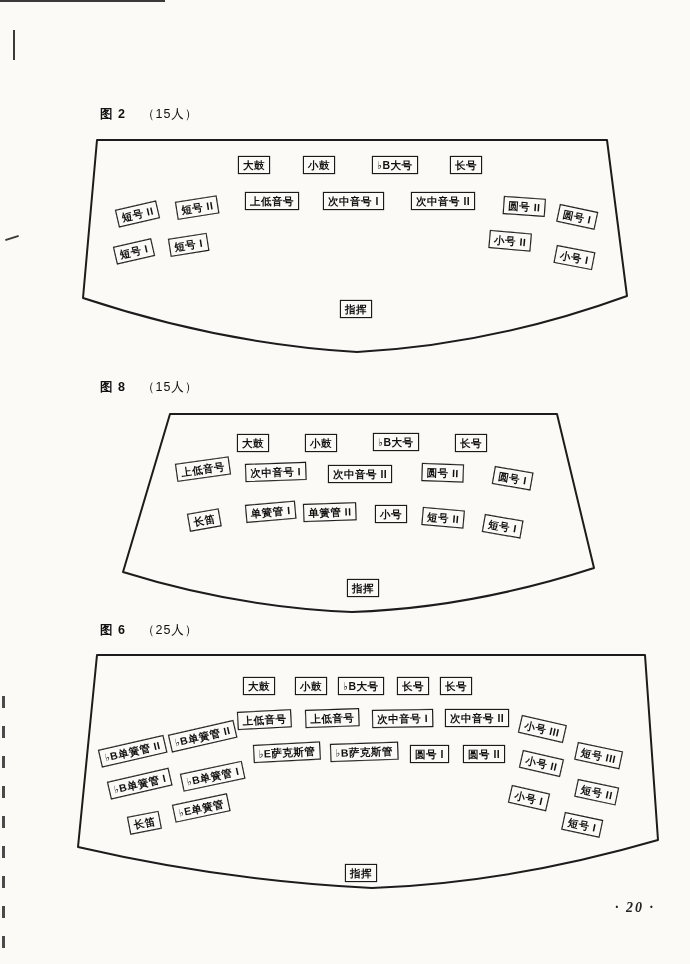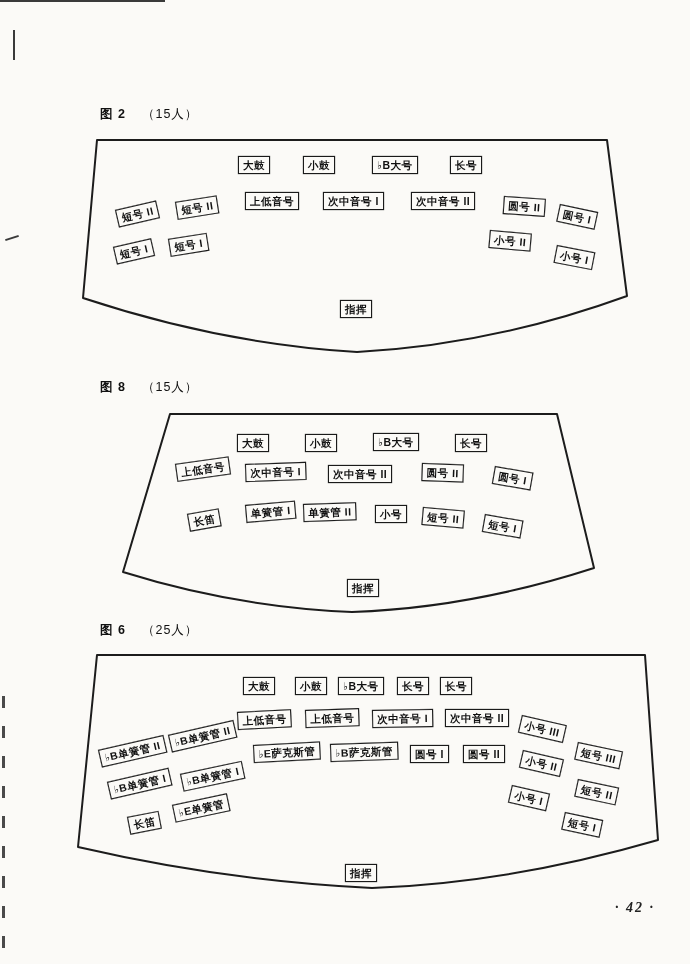--- a/index.html
+++ b/index.html
@@ -131,14 +131,14 @@
         <div class="seat" style="left: 32px; top: 135px; transform: rotate(-13deg);">♭B单簧管 I</div>
         <div class="seat" style="left: 105px; top: 127px; transform: rotate(-12deg);">♭B单簧管 I</div>
         <div class="seat" style="left: 437px; top: 138px; transform: rotate(13deg);">小号 I</div>
         <div class="seat" style="left: 490px; top: 165px; transform: rotate(12deg);">短号 I</div>
         <div class="seat" style="left: 52px; top: 170px; transform: rotate(-11deg);">长笛</div>
         <div class="seat" style="left: 97px; top: 158px; transform: rotate(-12deg);">♭E单簧管</div>
         <div class="seat" style="left: 270px; top: 217px;">指挥</div>
       </div>
   </div>
 
-  <div id="page-number">· 42 ·</div>
+  <div id="page-number">· 20 ·</div>
 </div>
 
 </body></html>

